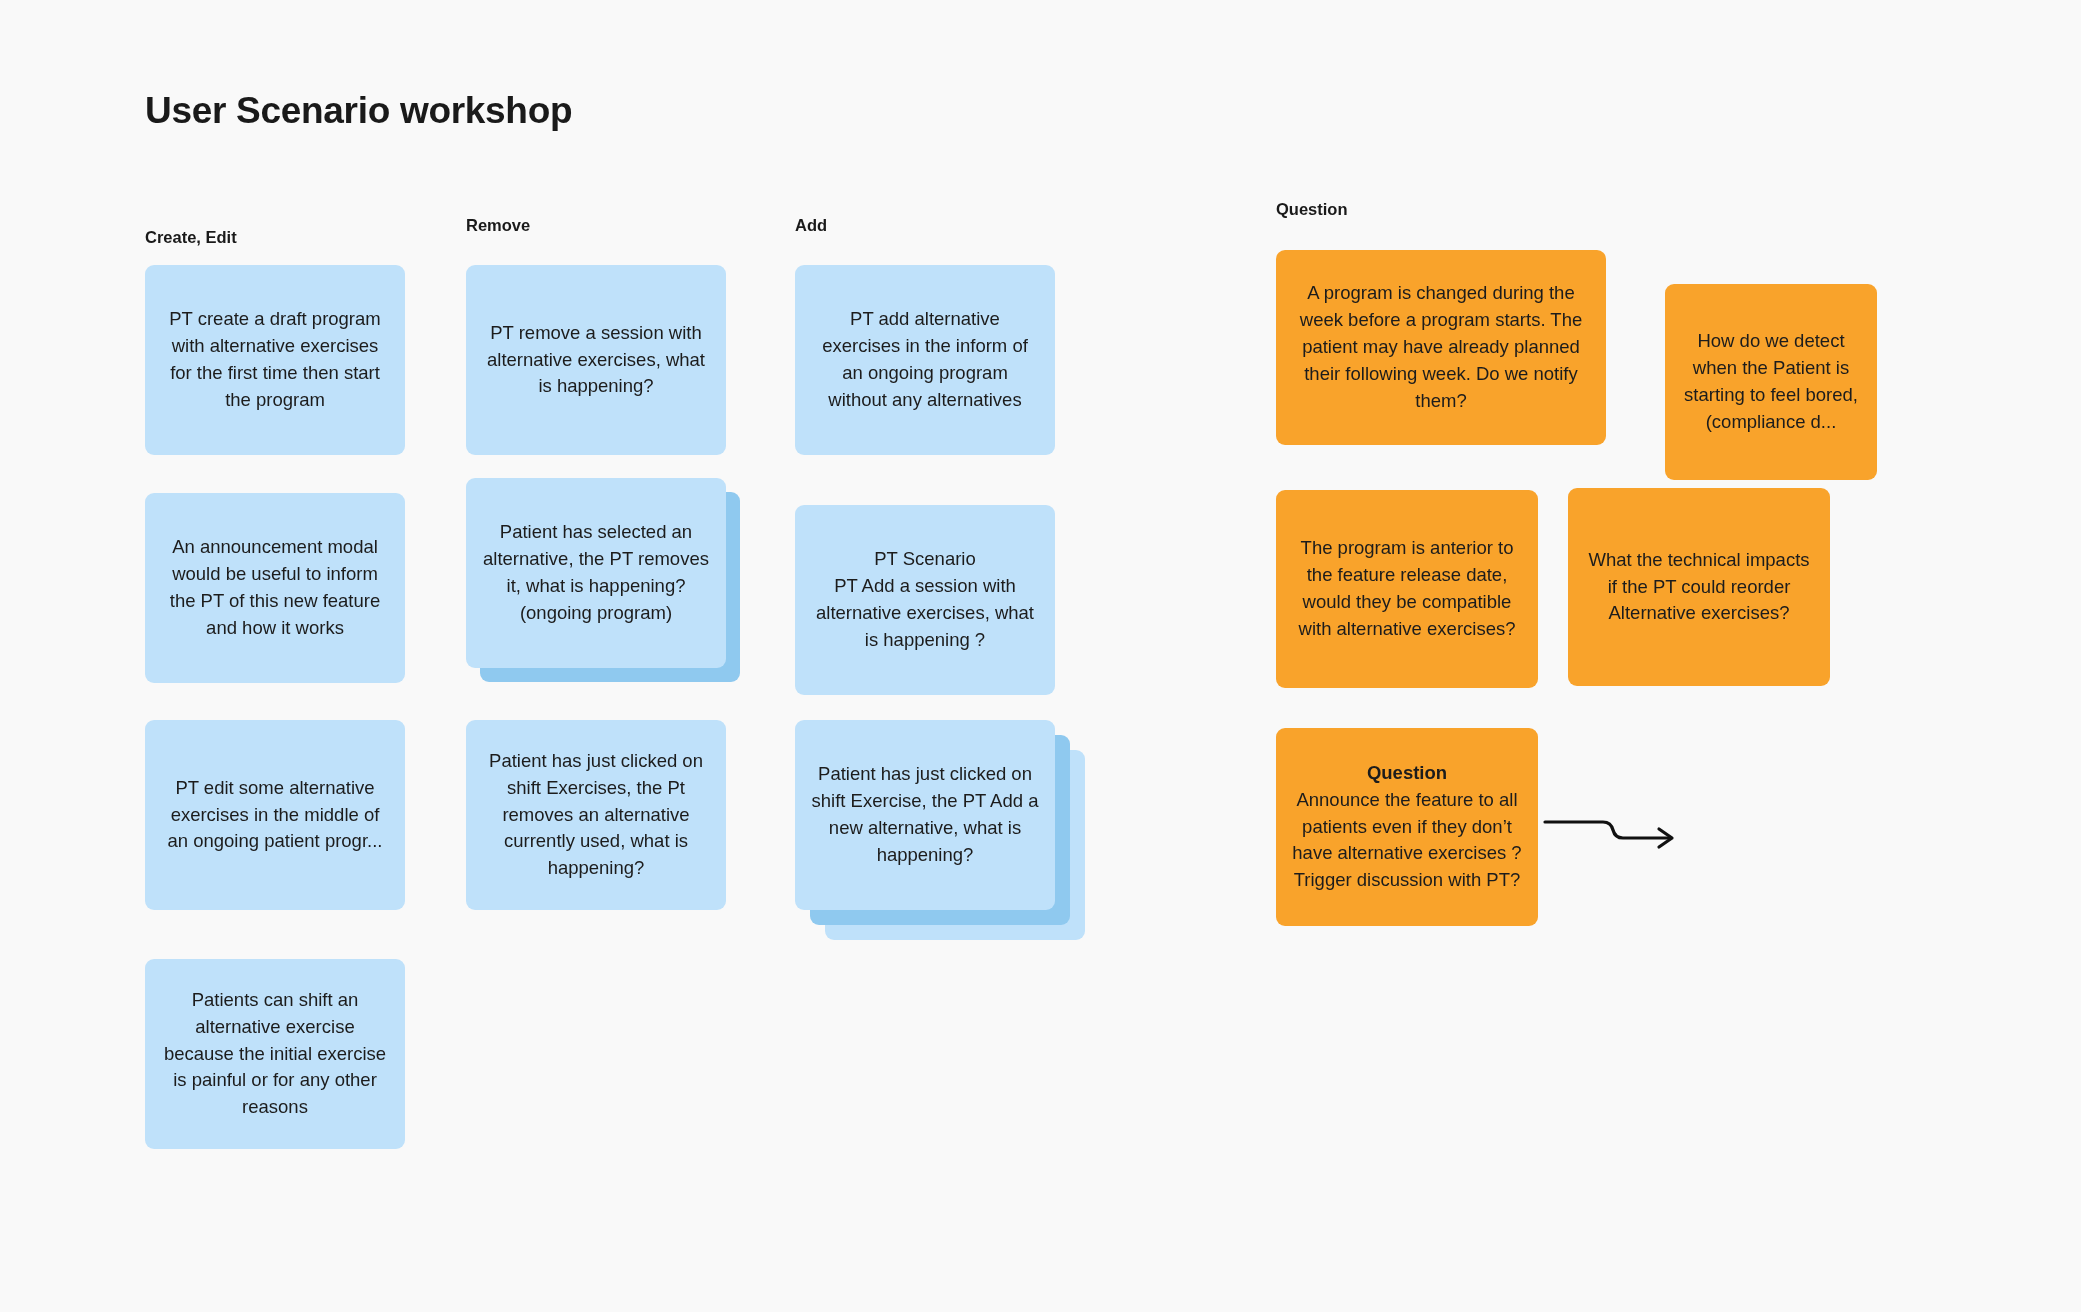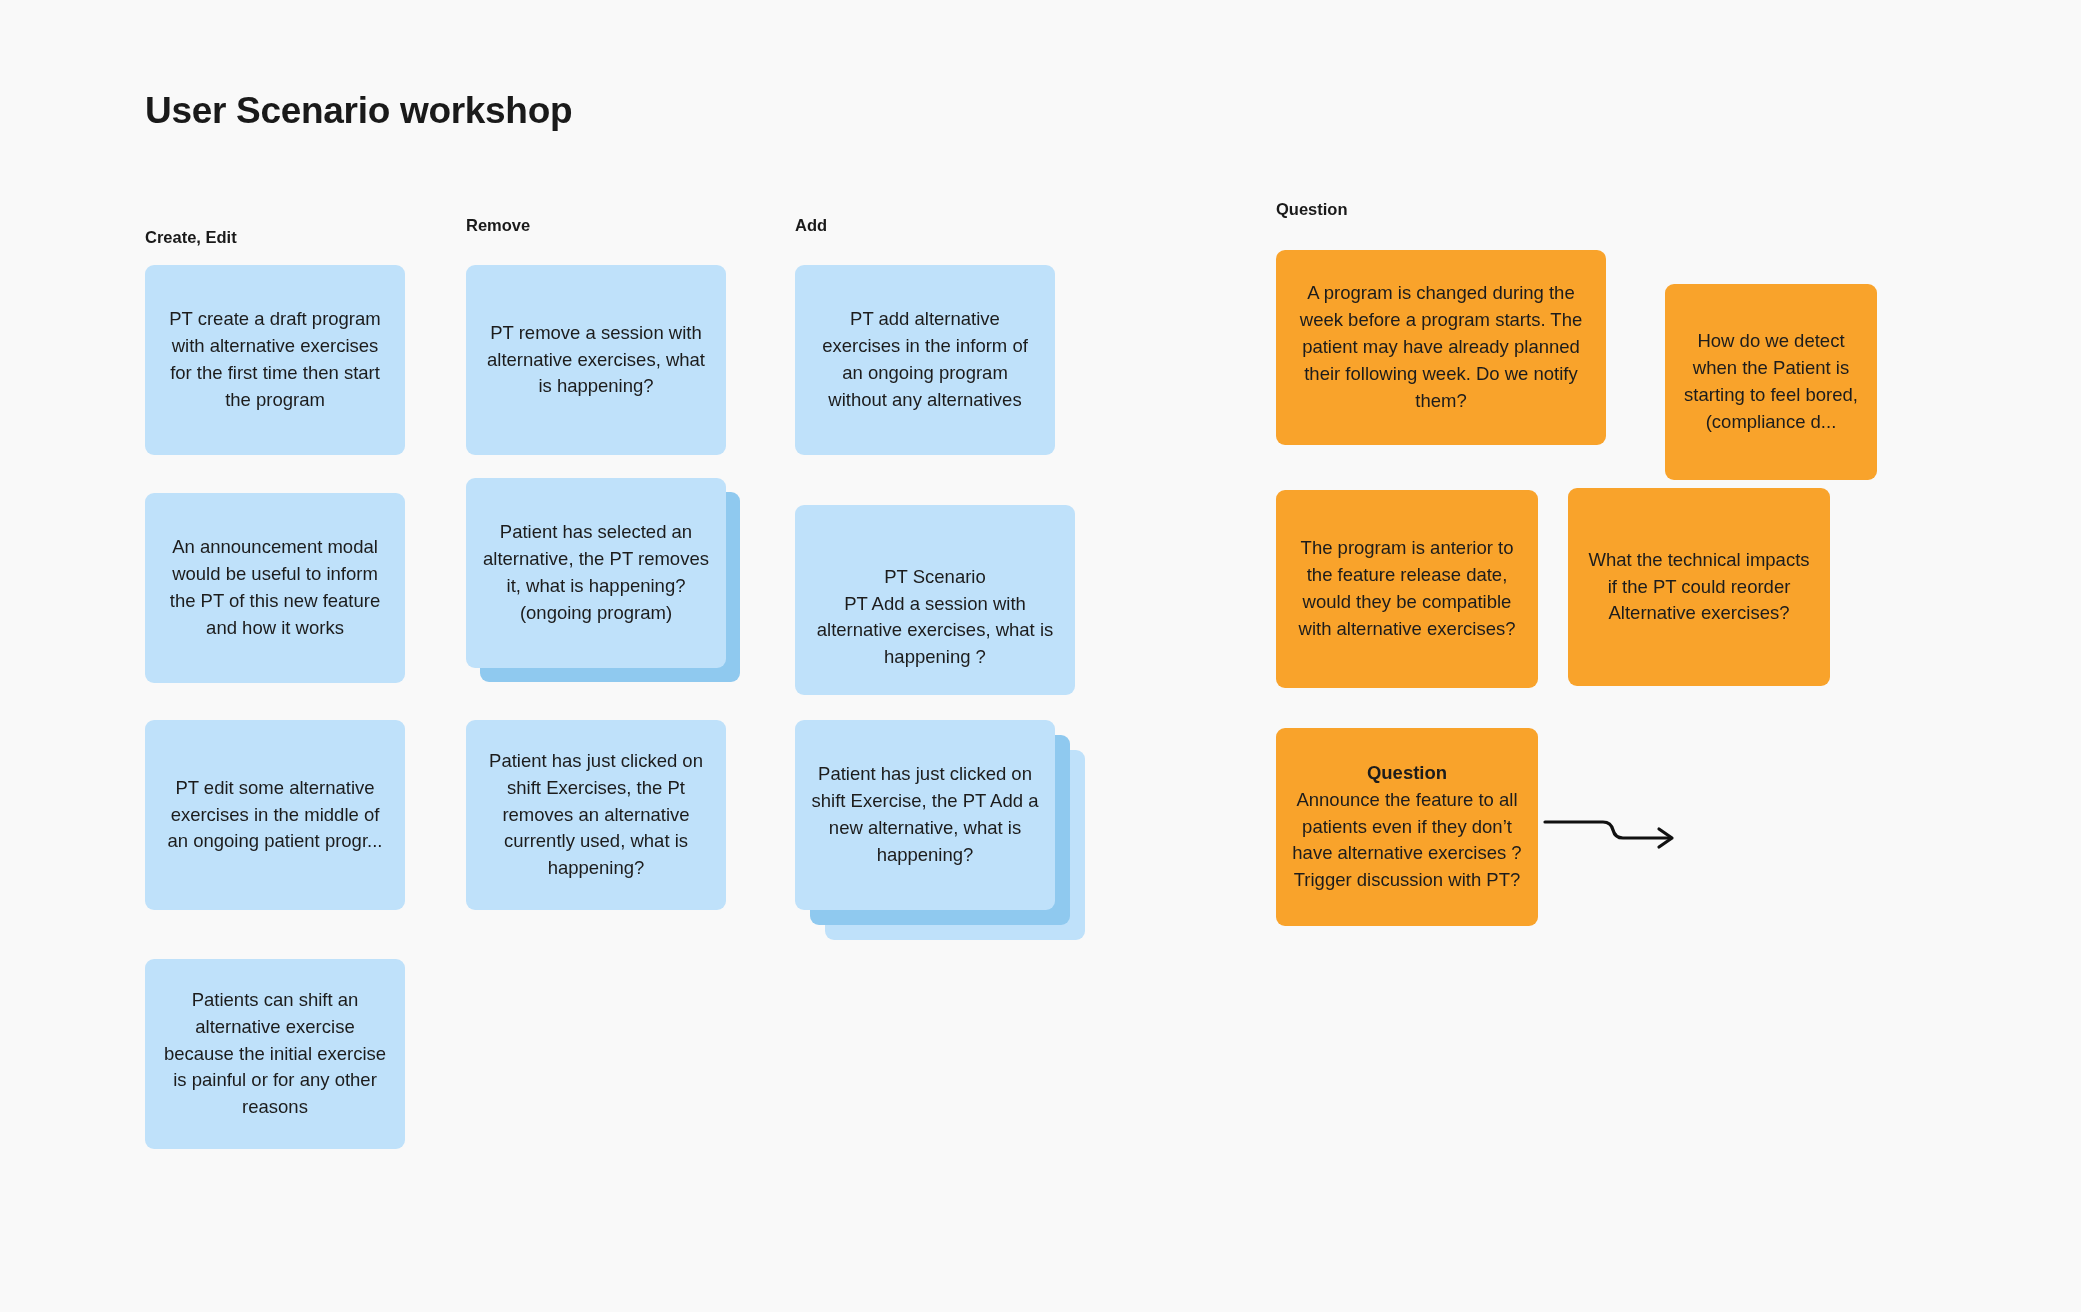--- a/index.html
+++ b/index.html
@@ -138,21 +138,21 @@
   </div>
 
   <div class="card blue" style="left:466px; top:720px; width:260px; height:190px;">
     <span class="card-text">Patient has just clicked on shift Exercises, the Pt removes an alternative currently used, what is happening?</span>
   </div>
 
   <div class="card blue" style="left:795px; top:265px; width:260px; height:190px;">
     <span class="card-text">PT add alternative exercises in the inform of an ongoing program without any alternatives</span>
   </div>
 
-  <div class="card blue" style="left:795px; top:505px; width:280px; height:190px;align-items:flex-end;">
+  <div class="card blue" style="left:795px; top:505px; width:260px; height:190px;">
     <span class="card-text">PT Scenario
 PT Add a session with alternative exercises, what is happening ?</span>
   </div>
 
   <div class="card-stack" style="left:795px; top:720px; width:260px; height:190px;">
     <div class="stack-layer back" style="left:30px; top:30px; width:260px; height:190px;"></div>
     <div class="stack-layer mid" style="left:15px; top:15px; width:260px; height:190px;"></div>
     <div class="card blue" style="width:260px; height:190px;">
       <span class="card-text">Patient has just clicked on shift Exercise, the PT Add a new alternative, what is happening?</span>
     </div>

